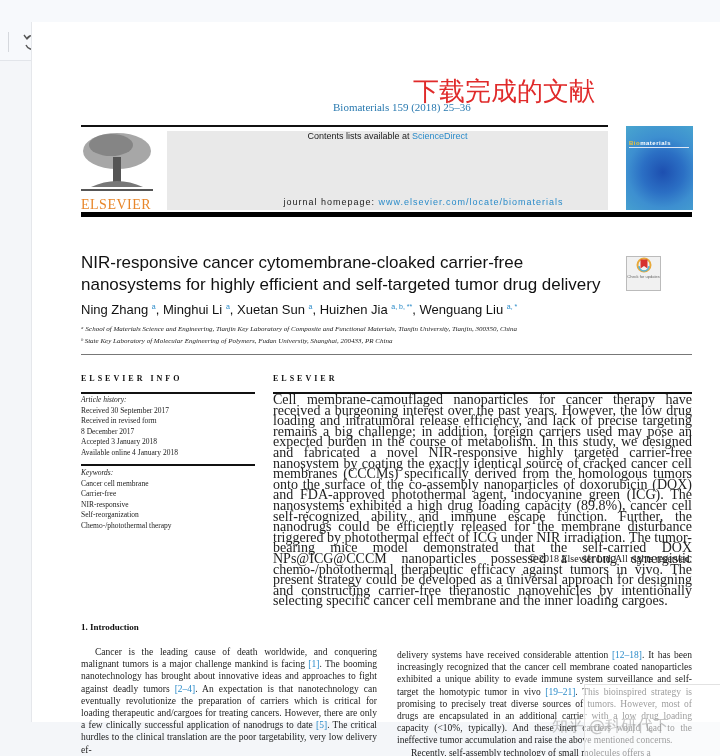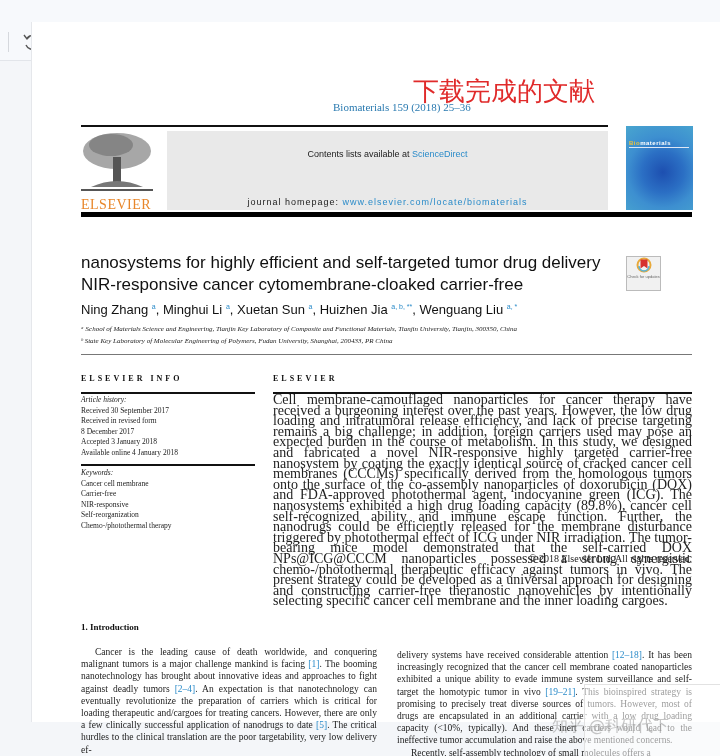--- a/index.html
+++ b/index.html
@@ -20,24 +20,24 @@
   .viewer{position:absolute;left:0;top:61px;width:720px;height:695px;background:#f4f6f9;}
   .page{position:absolute;left:31px;top:22px;width:700px;height:700px;background:#fff;border-left:1px solid #e5e7eb;}
   .overlay-note{position:absolute;left:413px;top:74px;font-size:26px;color:#e02a2a;font-family:"DejaVu Sans",sans-serif;letter-spacing:0px;white-space:nowrap;}
   .citation{position:absolute;left:333px;top:101px;font-size:11px;color:#2a7ab0;font-family:"Liberation Serif",serif;}
   .rule-top{position:absolute;left:81px;top:125px;width:527px;height:2px;background:#111;}
   .rule-bottom{position:absolute;left:81px;top:212px;width:611px;height:5px;background:#000;}
   .logo{position:absolute;left:81px;top:131px;width:72px;height:80px;}
   .tree{position:absolute;left:0;top:0;width:72px;height:62px;}
   .elsevier-word{position:absolute;left:0;top:66px;font-family:"Liberation Serif",serif;font-size:14px;color:#e8862a;letter-spacing:0.5px;}
   .masthead{position:absolute;left:167px;top:131px;width:441px;height:79px;background:#e9e9e9;}
-  .contents{position:absolute;top:18px;width:100%;text-align:center;font-size:9px;color:#222;}
+  .contents{position:absolute;top:0;width:100%;text-align:center;font-size:9px;color:#222;}
   .contents .sd{color:#2a8bc9;}
   .journal-name{position:absolute;top:27px;width:100%;text-align:center;font-family:"Liberation Serif",serif;font-size:18px;color:#111;}
-  .homepage{position:absolute;top:66px;width:100%;text-align:center;font-size:9px;letter-spacing:1px;color:#222;}
+  .homepage{position:absolute;top:66px;width:100%;text-align:center;font-size:9px;letter-spacing:1px;color:#222;margin-left:36px;}
   .homepage .url{color:#2a8bc9;}
   .cover{position:absolute;left:626px;top:126px;width:67px;height:84px;background:radial-gradient(circle at 55% 55%, #1d4fb0 0%, #2b6fc4 35%, #3d8fd0 60%, #49a6cf 100%);}
   .cover-title{position:absolute;left:3px;top:14px;font-size:6px;font-weight:bold;color:#fff;letter-spacing:0.5px;}
   .cover-title b{color:#f0c23a;}
   .cover-line{position:absolute;left:3px;top:21px;width:60px;height:1px;background:#dfe8f5;}
 
   .title{position:absolute;left:81px;top:252px;width:540px;font-family:"Liberation Sans",sans-serif;font-size:17px;line-height:22px;color:#111;}
   .check-badge{position:absolute;left:626px;top:256px;width:33px;height:33px;border:1px solid #bbb;background:#f1f1f1;display:flex;flex-direction:column;align-items:center;}
   .check-badge .lbl{font-size:4px;color:#666;line-height:4px;text-align:center;}
   .authors{position:absolute;left:81px;top:302px;font-size:13px;color:#111;white-space:nowrap;}
@@ -148,22 +148,22 @@
   <div class="contents"><span>Contents lists available at </span><span class="sd">ScienceDirect</span></div>
   <div class="homepage"><span>journal homepage: </span><span class="url">www.elsevier.com/locate/biomaterials</span></div>
 </div>
 <div class="cover">
   <div class="cover-title"><b>Bio</b><span>materials</span></div>
   <div class="cover-line"></div>
 </div>
 <div class="rule-bottom"></div>
 
 <div class="title">
+  <div>NIR-responsive cancer cytomembrane-cloaked carrier-free</div>
   <div>nanosystems for highly efficient and self-targeted tumor drug delivery</div>
-  <div>NIR-responsive cancer cytomembrane-cloaked carrier-free</div>
 </div>
 <div class="check-badge">
   <svg width="16" height="18" viewBox="0 0 16 18">
       <circle cx="8" cy="8" r="6.5" fill="none" stroke="#e8a93a" stroke-width="2"></circle>
       <path d="M4.5 2.5h7v9l-3.5-2.5-3.5 2.5z" fill="#d6302f"></path>
       <path d="M3 9a5 5 0 0 0 10 0" fill="none" stroke="#5ab3d8" stroke-width="1.5"></path>
     </svg>
   <div class="lbl">Check for updates</div>
 </div>
 

